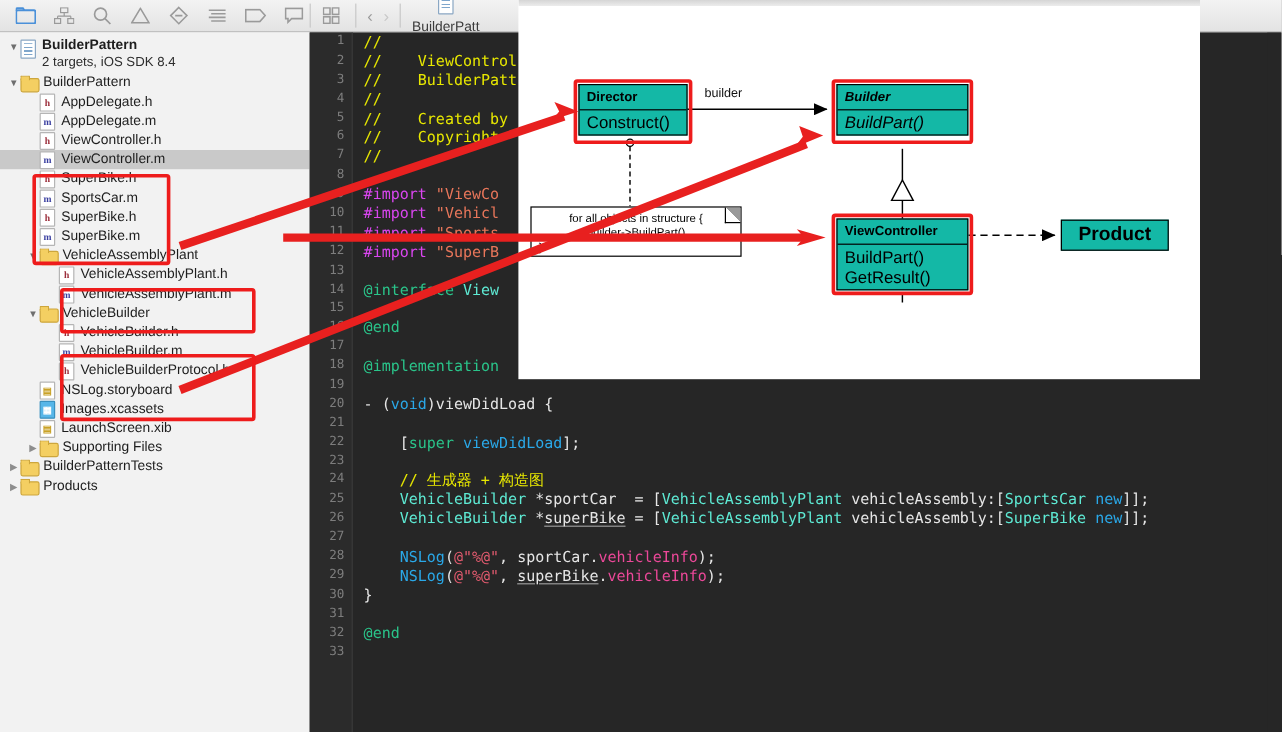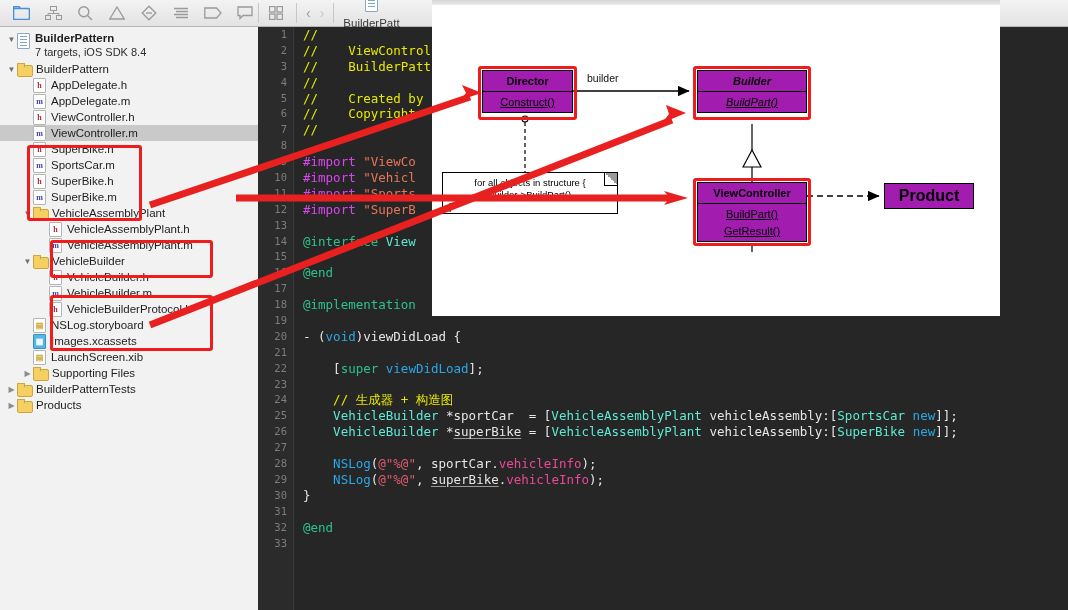--- a/index.html
+++ b/index.html
@@ -98,25 +98,25 @@
   
   .editor-scroll { position:absolute; top:0; right:0; width:12px; height:583px; background:#262626;}
 
   
   .diagram {
     position:absolute; left:432px; top:0px; width:568px; height:316px;
     background:#ffffff; overflow:hidden;
   }
   .diag-top { position:absolute; left:0; top:0; width:568px; height:5px;
      background:linear-gradient(#d5d5d5,#ececec); }
-  .umlbox { position:absolute; background:#a21caf; border:1.3px solid #000;text-align:center; }
+  .umlbox { position:absolute; background:#14b8a6; border:1.3px solid #000; }
   .umlbox .t { font-size:11px; font-weight:bold; padding:4px 6px; border-bottom:1.3px solid #000;
      font-family:"Liberation Sans", sans-serif; }
   .umlbox .t.it { font-style:italic; }
-  .umlbox .m { font-size:11px; padding:3px 6px; line-height:14px; font-family:"Liberation Sans", sans-serif;text-decoration:underline;}
+  .umlbox .m { font-size:14px; padding:3px 6px; line-height:14px; font-family:"Liberation Sans", sans-serif;}
   .umlbox .m.it { font-style:italic; }
   .redhl { position:absolute; border:3px solid #ee1c1c; border-radius:3px; pointer-events:none; }
   .note { position:absolute; background:#fff; border:1.2px solid #000; font-size:9.5px;
      font-family:"Liberation Sans", sans-serif; text-align:center; line-height:12px; }
   .note .corner { position:absolute; right:0; top:0; width:13px; height:13px;
      background:linear-gradient(225deg,#9a9a9a 50%, #fff 50%); border-left:1px solid #000; border-bottom:1px solid #000;}
   .dlabel { position:absolute; font-size:10.5px; font-family:"Liberation Sans", sans-serif; color:#111; }
 
   svg.overlay { position:absolute; left:0; top:0; pointer-events:none; }
   svg.arrows { position:absolute; left:0; top:0; width:1068px; height:610px; pointer-events:none; }
@@ -195,21 +195,21 @@
       </div>
     </div>
   </div>
 
   <div class="sidebar">
     <div class="proj-header">
       <div class="disclosure">▼</div>
       <div class="proj-icon"></div>
       <div>
         <div class="proj-name">BuilderPattern</div>
-        <div class="proj-sub">7 targets, iOS SDK 8.4</div>
+        <div class="proj-sub">2 targets, iOS SDK 8.4</div>
       </div>
     </div>
     <div id="tree">
         <div class="row" style="padding-left: 6px;">
           <div class="disclosure">▼</div>
           <div class="folder-icon"></div>
           <span class="lbl">BuilderPattern</span>
         </div>
         <div class="row" style="padding-left: 22px;">
           <div class="disclosure"></div>

